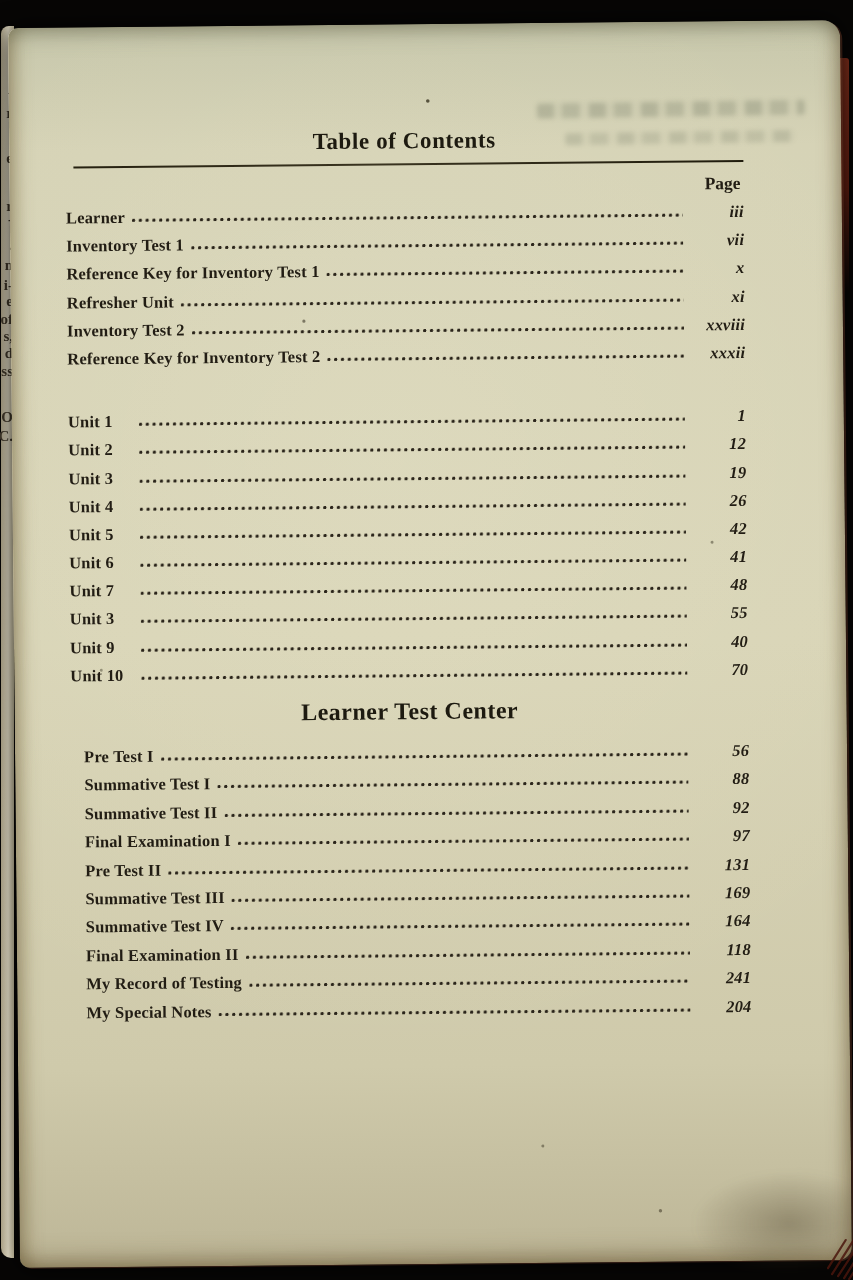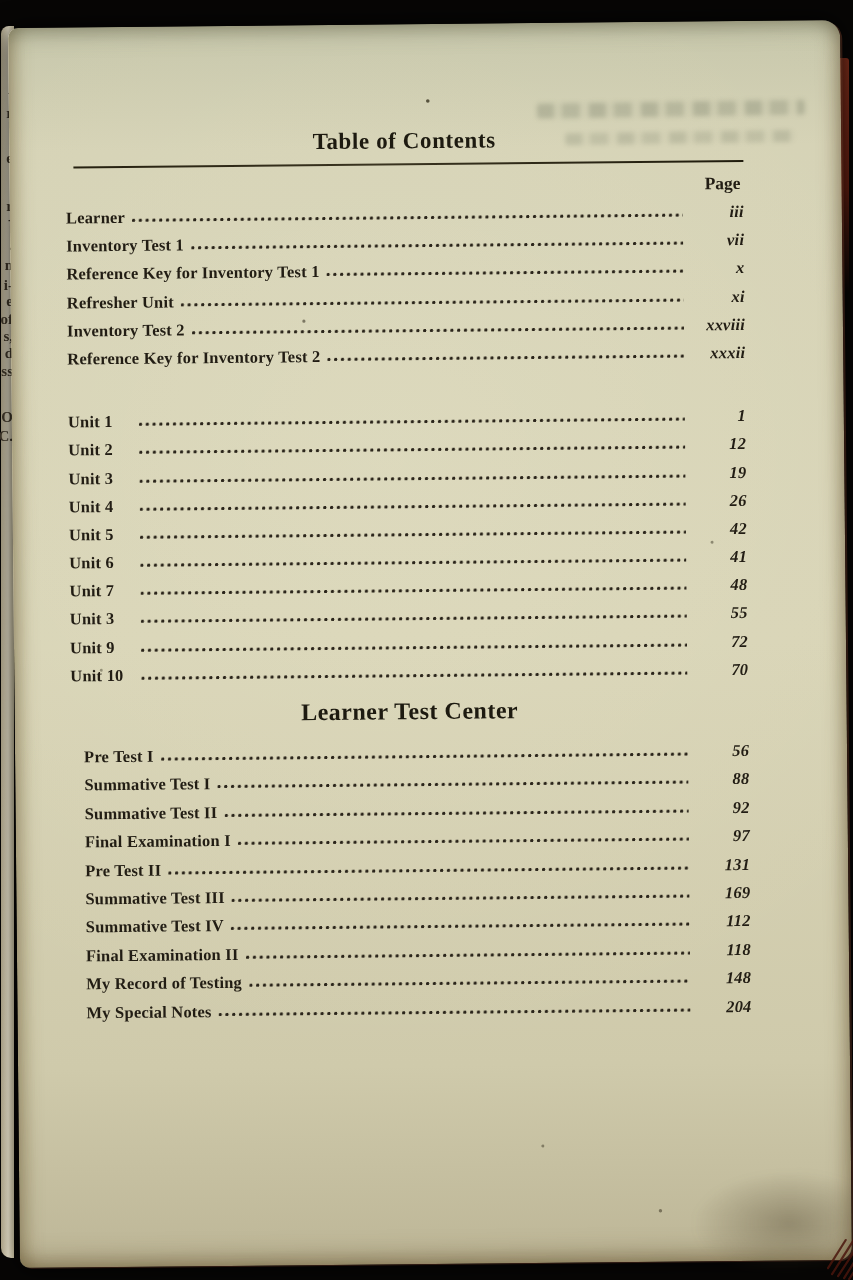--- a/index.html
+++ b/index.html
@@ -300,21 +300,21 @@
 
   <div class="row unit-row">
     <span class="label">Unit 3</span>
     <span class="leader"></span>
     <span class="pagenum">55</span>
   </div>
 
   <div class="row unit-row">
     <span class="label">Unit 9</span>
     <span class="leader"></span>
-    <span class="pagenum">72</span>
+    <span class="pagenum">40</span>
   </div>
 
   <div class="row unit-row">
     <span class="label">Unit 10</span>
     <span class="leader"></span>
     <span class="pagenum">70</span>
   </div>
 </div>
 
       <div class="section2-title">Learner Test Center</div>
@@ -352,33 +352,33 @@
 
   <div class="row">
     <span class="label">Summative Test III</span>
     <span class="leader"></span>
     <span class="pagenum">169</span>
   </div>
 
   <div class="row">
     <span class="label">Summative Test IV</span>
     <span class="leader"></span>
-    <span class="pagenum">112</span>
+    <span class="pagenum">164</span>
   </div>
 
   <div class="row">
     <span class="label">Final Examination II</span>
     <span class="leader"></span>
     <span class="pagenum">118</span>
   </div>
 
   <div class="row">
     <span class="label">My Record of Testing</span>
     <span class="leader"></span>
-    <span class="pagenum">148</span>
+    <span class="pagenum">241</span>
   </div>
 
   <div class="row">
     <span class="label">My Special Notes</span>
     <span class="leader"></span>
     <span class="pagenum">204</span>
   </div>
 </div>
     </div>
 

